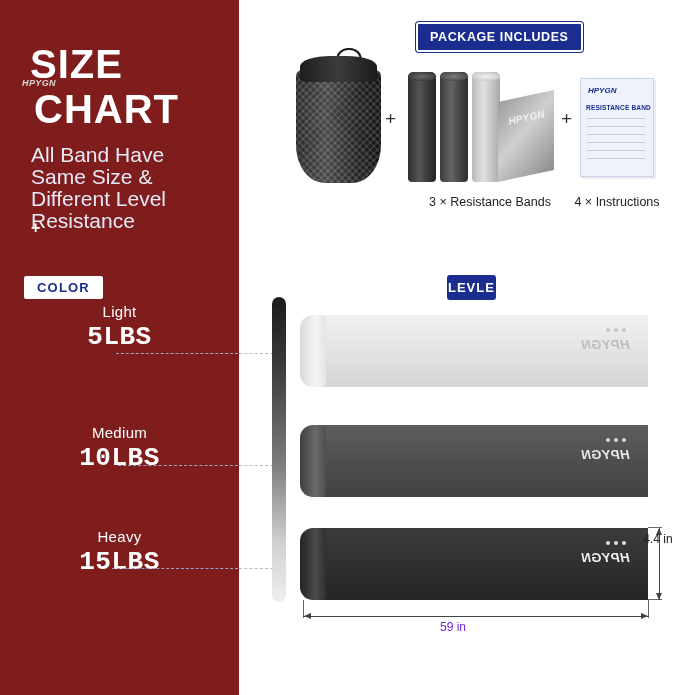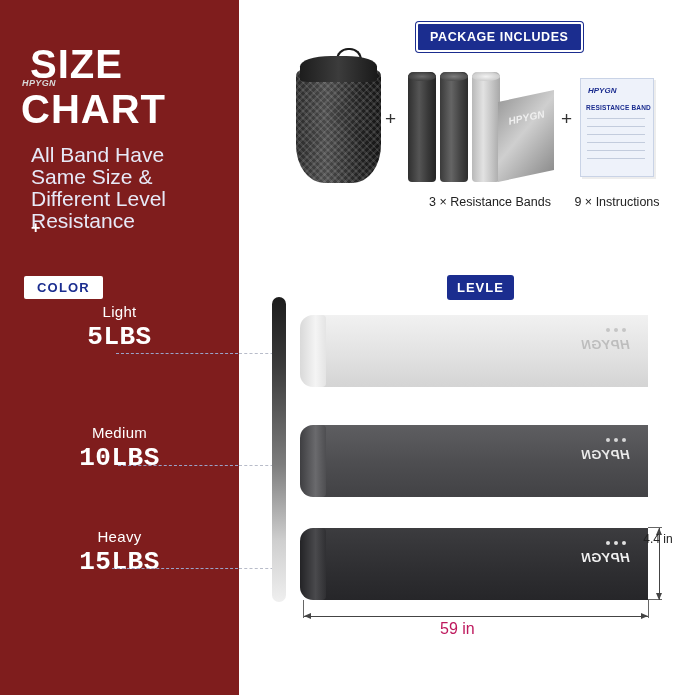--- a/index.html
+++ b/index.html
@@ -38,21 +38,21 @@
     left: 30px;
     top: 44px;
     font-size: 40px;
     font-weight: bold;
     letter-spacing: 1px;
     line-height: 40px;
     color: #ffffff;
   }
   .title-chart {
     position: absolute;
-    left: 21px;
+    left: 34px;
     top: 89px;
     font-size: 40px;
     font-weight: bold;
     letter-spacing: 1px;
     line-height: 40px;
     color: #ffffff;
   }
   .subtitle {
     position: absolute;
     left: 31px;
@@ -152,21 +152,21 @@
 
   .levle-badge {
     position: absolute;
     left: 447px;
     top: 275px;
     background: #1b2d8f;
     color: #ffffff;
     font-size: 13px;
     font-weight: bold;
     letter-spacing: 1px;
-    padding: 5px 10px;
+    padding: 5px 1px;
     border-radius: 3px;
   }
 
   
   .pkg-item-label {
     position: absolute;
     font-size: 12.5px;
     color: #222;
     text-align: center;
   }
@@ -424,22 +424,22 @@
     border-left: 3.5px solid transparent;
     border-right: 3.5px solid transparent;
   }
   .dim-v::before { top: 0; border-bottom: 7px solid #444; }
   .dim-v::after { bottom: 0; border-top: 7px solid #444; }
 
   .dim-label-h {
     position: absolute;
     left: 440px;
     top: 620px;
-    font-size: 16px;
-    color: #be185d;
+    font-size: 12px;
+    color: #6d28d9;
   }
   .dim-label-v {
     position: absolute;
     left: 638px;
     top: 532px;
     font-size: 12px;
     color: #222;
     line-height: 14px;
     text-align: center;
     width: 40px;
@@ -522,21 +522,21 @@
   <div class="sheet-logo">HPYGN</div>
   <div class="sheet-title">RESISTANCE BAND</div>
   <div class="sheet-line" style="top:118px"></div>
   <div class="sheet-line" style="top:126px"></div>
   <div class="sheet-line" style="top:134px"></div>
   <div class="sheet-line" style="top:142px"></div>
   <div class="sheet-line" style="top:150px"></div>
   <div class="sheet-line" style="top:158px"></div>
 
   <div class="pkg-item-label lbl-bands">3 × Resistance Bands</div>
-  <div class="pkg-item-label lbl-inst">9 × Instructions</div>
+  <div class="pkg-item-label lbl-inst">4 × Instructions</div>
 
   <div class="levle-badge">LEVLE</div>
 
   <div class="band band-light">
     <div class="band-surface">
       <div class="band-dots">
           <i></i>
           <i></i>
           <i></i>
         </div>

